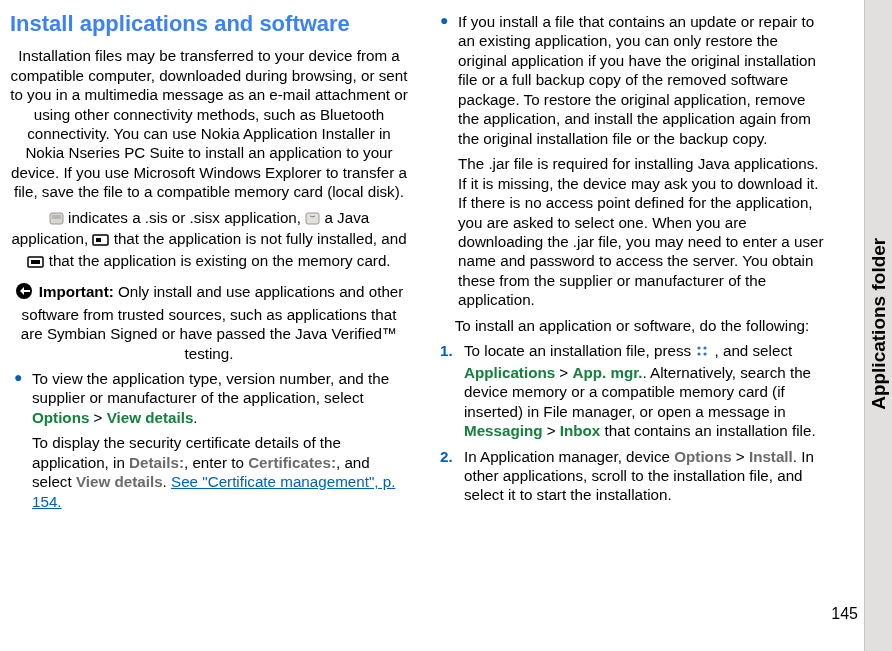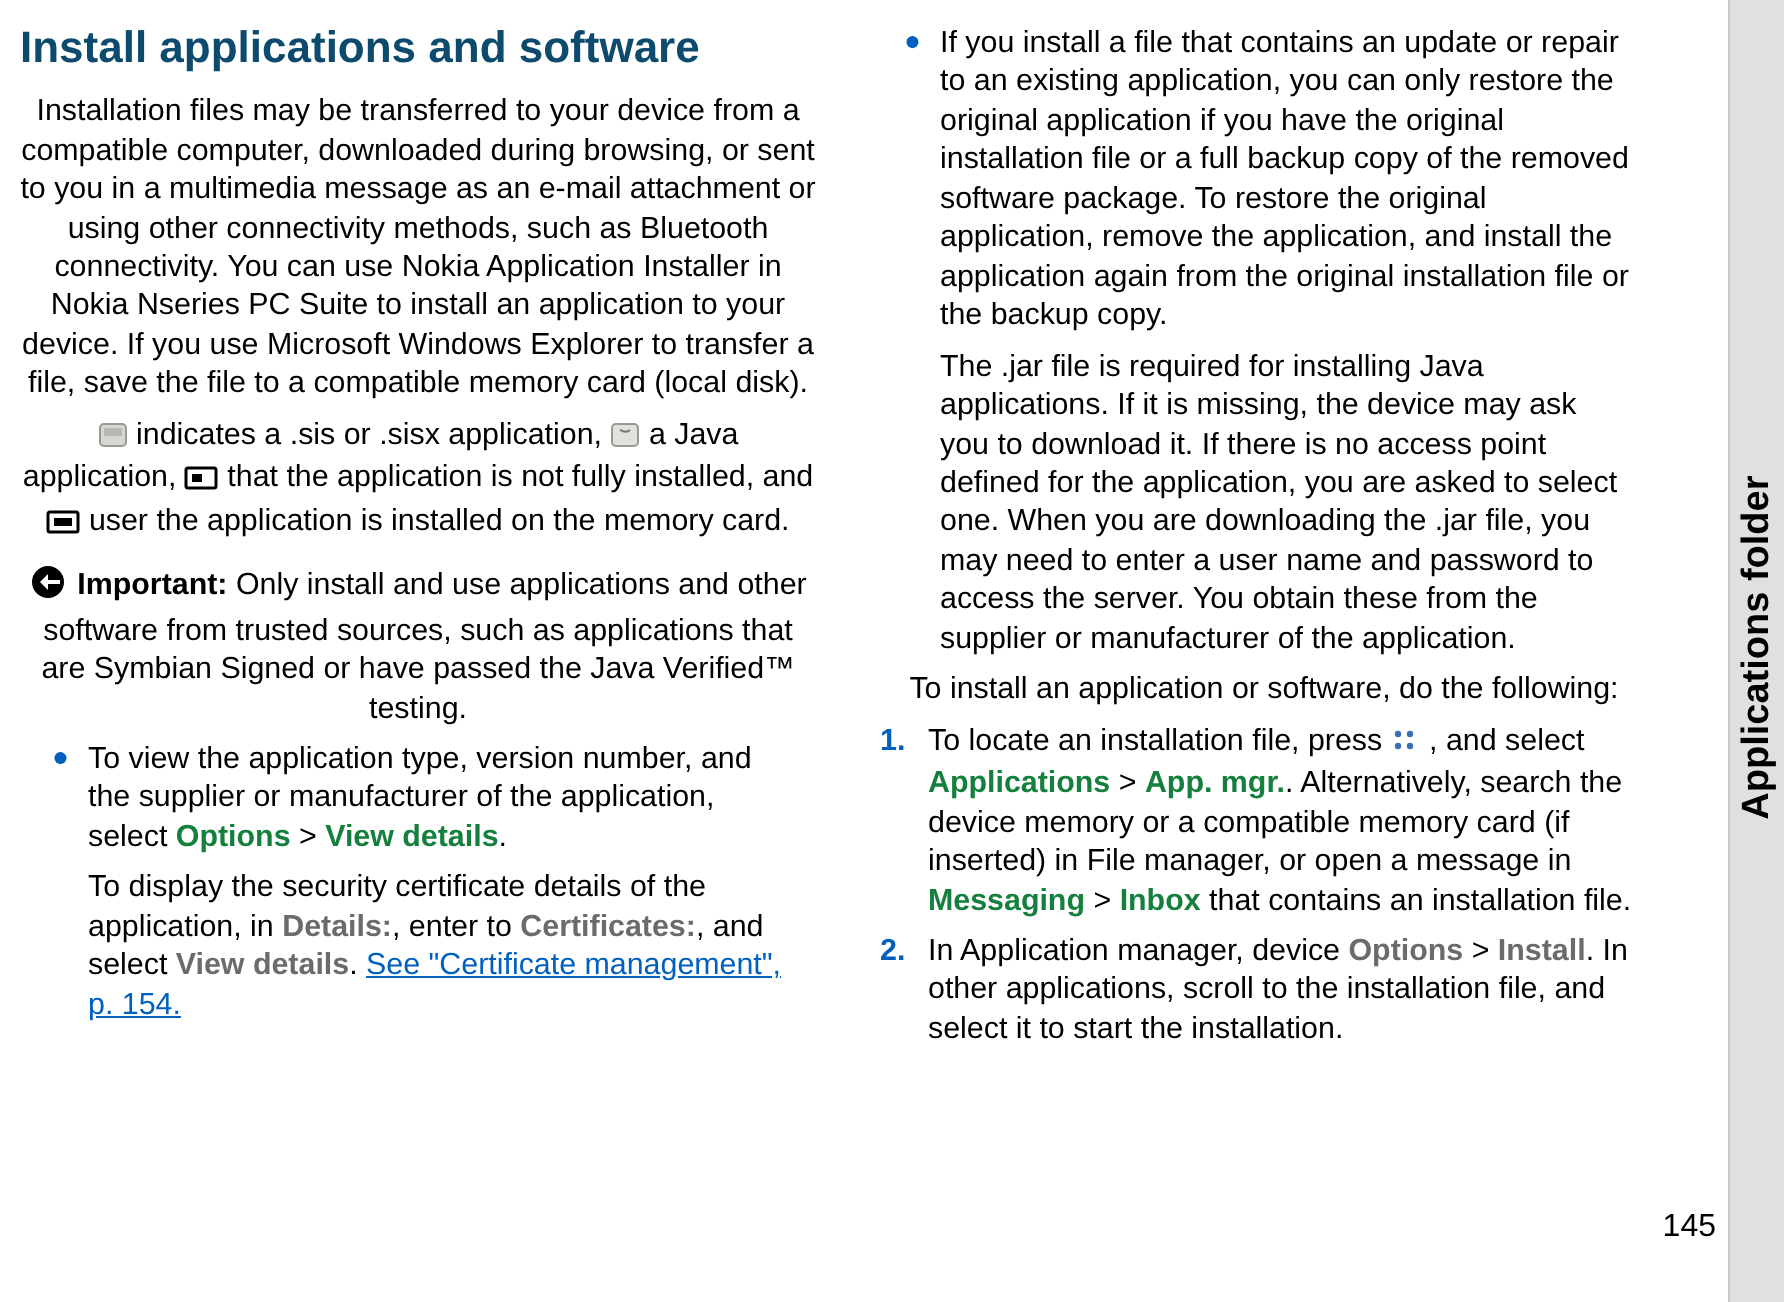--- a/index.html
+++ b/index.html
@@ -23,21 +23,21 @@
     box-sizing: border-box;
     font-size: 15.2px;
     line-height: 1.28;
   }
   .col2 {
     padding-left: 16px;
   }
   h1 {
     font-size: 22px;
     font-weight: bold;
-    color: #0c4a6e;
+    color: #3b82f6;
     margin: 4px 0 8px 0;
   }
   p { margin: 6px 0; text-align: center; }
   .blue-bold { color: #15803d; font-weight: bold; }
   .gray-bold { color: #6b6b6b; font-weight: bold; }
   .link { color: #0060bd; text-decoration: underline; }
   .important-row {
     margin-top: 10px;
   }
   .important-icon {
@@ -46,21 +46,21 @@
     margin-right: 2px;
   }
   ul.bullets, ol.steps {
     list-style: none;
     padding: 0;
     margin: 4px 0;
   }
   ul.bullets > li {
     position: relative;
     padding-left: 22px;
-    margin: 6px 12px;
+    margin: 6px 0;
   }
   ul.bullets > li::before {
     content: "●";
     color: #0060bd;
     position: absolute;
     left: 4px;
     top: 0;
     font-size: 14px;
   }
   .subpara {
@@ -136,21 +136,21 @@
         <svg width="17" height="13">
             <rect x="1" y="2" width="15" height="10" rx="1" fill="none" stroke="#000" stroke-width="1.5"></rect>
             <rect x="4" y="5" width="5" height="4" fill="#000"></rect>
           </svg>
       </span><span> that the application is not fully installed, and </span>
       <span class="inline-icon">
         <svg width="17" height="13">
             <rect x="1" y="2" width="15" height="10" rx="1" fill="none" stroke="#000" stroke-width="1.5"></rect>
             <rect x="4" y="5" width="9" height="4" fill="#000"></rect>
           </svg>
-      </span><span> user the application is installed on the memory card.</span>
+      </span><span> that the application is existing on the memory card.</span>
     </p>
 
     <p class="important-row">
       <span class="important-icon">
         <svg width="22" height="18">
             <circle cx="9" cy="9" r="8" fill="#000"></circle>
             <path d="M5 9l4-4v3h6v2h-6v3z" fill="#fff"></path>
           </svg>
       </span><b>Important:</b><span>  Only install and use applications and other software from trusted sources, such as applications that are Symbian Signed or have passed the Java Verified™ testing.</span>
     </p>

